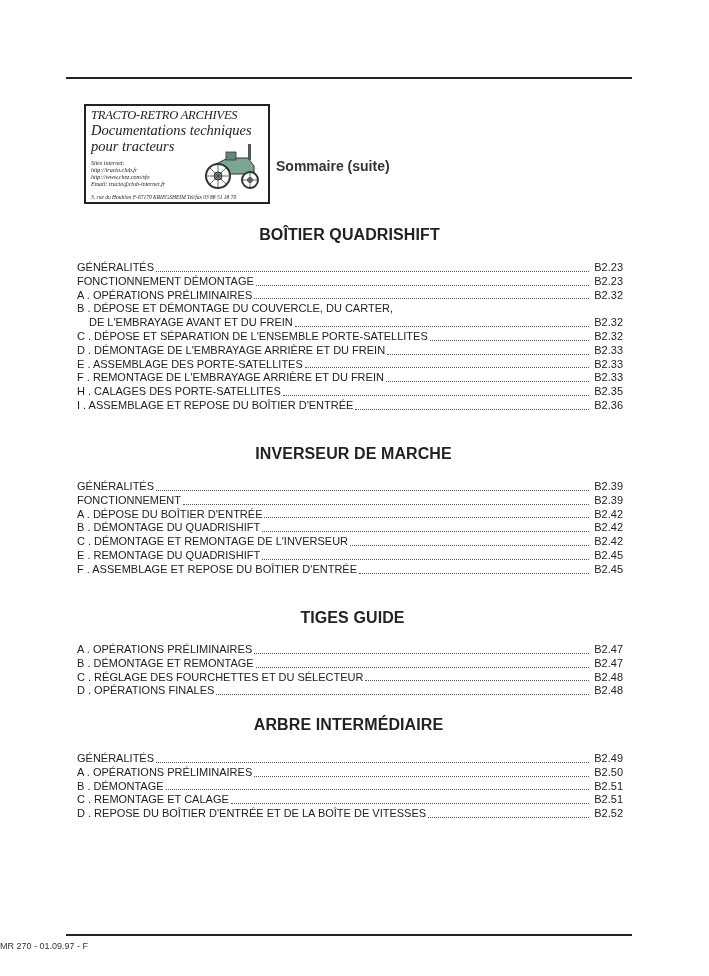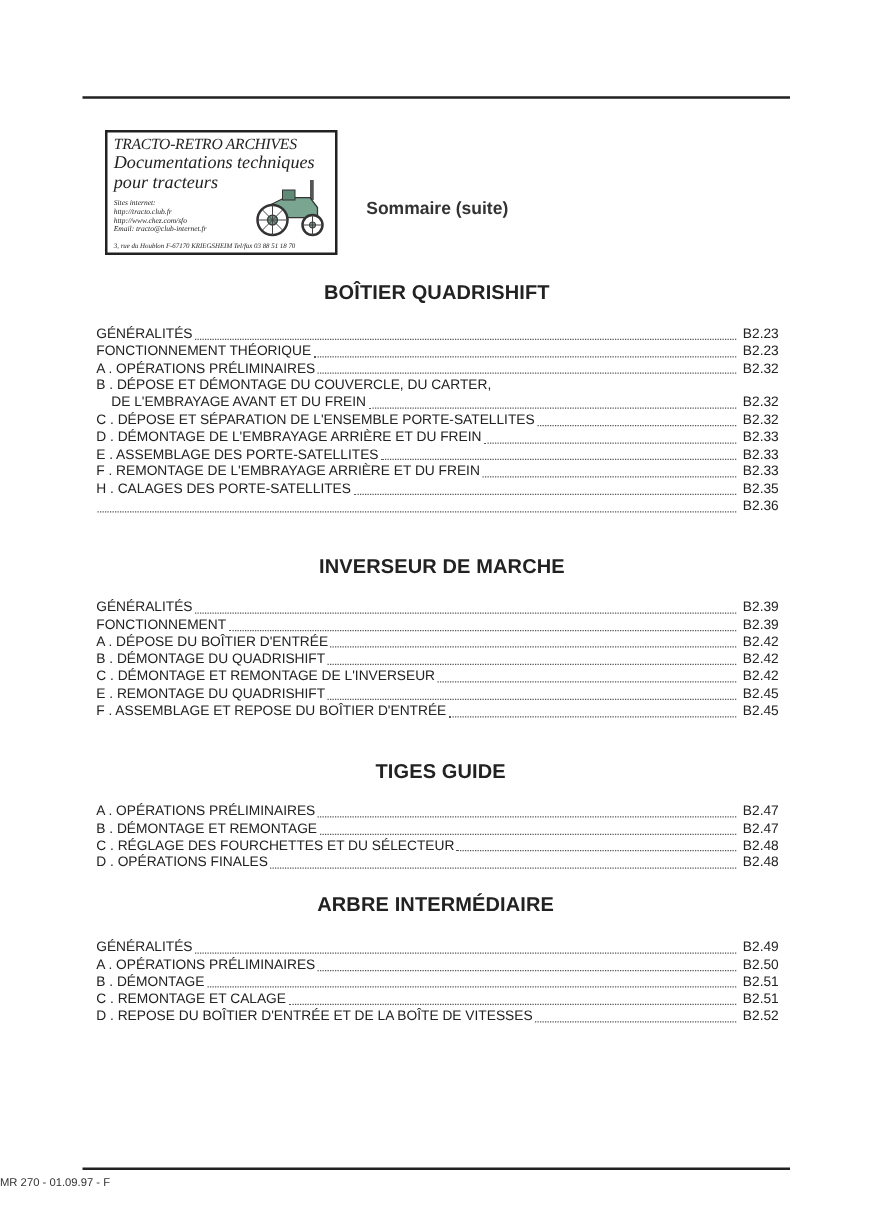--- a/index.html
+++ b/index.html
@@ -16,21 +16,21 @@
     border: 2px solid #222; box-sizing: border-box; background: #fff;
     font-family: "Liberation Serif", serif; font-style: italic; color: #222;
   }
   .logo .l1 { position: absolute; left: 5px; top: 2px; font-size: 12.5px; letter-spacing: -0.2px; font-style: italic; }
   .logo .l2 { position: absolute; left: 5px; top: 16px; font-size: 14.5px; }
   .logo .l3 { position: absolute; left: 5px; top: 32px; font-size: 14.5px; }
   .logo .small { position: absolute; left: 5px; font-size: 6px; line-height: 7px; }
   .logo .addr { position: absolute; left: 5px; top: 88px; font-size: 5.5px; white-space: nowrap; }
   .logo svg { position: absolute; left: 112px; top: 38px; }
 
-  .sommaire { position: absolute; left: 293px; top: 158px; font-size: 14px; font-weight: bold; color: #333; }
+  .sommaire { position: absolute; left: 276px; top: 158px; font-size: 14px; font-weight: bold; color: #333; }
 
   .section-title { position: absolute; left: 0; width: 709px; text-align: center; font-size: 16px; font-weight: bold; color: #222; letter-spacing: 0.1px; }
 
   .toc { position: absolute; left: 77px; width: 546px; }
   .row {
     display: flex; align-items: flex-end; height: 13.8px; font-size: 11px; line-height: 13.8px; color: #222; white-space: nowrap;
   }
   .row .label { flex: 0 0 auto; padding-right: 1px; }
   .row .dots {
     flex: 1 1 auto; height: 1px; margin: 0 1px; align-self: flex-end; margin-bottom: 3px;
@@ -70,21 +70,21 @@
 <div class="sommaire">Sommaire (suite)</div>
 
 <div class="section-title" style="top:226px; left:-5px;">BOÎTIER QUADRISHIFT</div>
 <div class="toc" style="top:261px;">
   <div class="row">
       <span class="label">GÉNÉRALITÉS</span>
       <span class="dots"></span>
       <span class="page">B2.23</span>
     </div>
   <div class="row">
-      <span class="label">FONCTIONNEMENT THÉORIQUE</span>
+      <span class="label">FONCTIONNEMENT DÉMONTAGE</span>
       <span class="dots"></span>
       <span class="page">B2.23</span>
     </div>
   <div class="row">
       <span class="label">A . OPÉRATIONS PRÉLIMINAIRES</span>
       <span class="dots"></span>
       <span class="page">B2.32</span>
     </div>
   <div class="row nodots">
       <span class="label">B . DÉPOSE ET DÉMONTAGE DU COUVERCLE, DU CARTER,</span>
@@ -114,20 +114,21 @@
       <span class="label">F . REMONTAGE DE L'EMBRAYAGE ARRIÈRE ET DU FREIN</span>
       <span class="dots"></span>
       <span class="page">B2.33</span>
     </div>
   <div class="row">
       <span class="label">H . CALAGES DES PORTE-SATELLITES</span>
       <span class="dots"></span>
       <span class="page">B2.35</span>
     </div>
   <div class="row">
+      <span class="label">I .  ASSEMBLAGE ET REPOSE DU BOÎTIER D'ENTRÉE</span>
       <span class="dots"></span>
       <span class="page">B2.36</span>
     </div>
 </div>
 
 <div class="section-title" style="top:445px; left:-1px;">INVERSEUR DE MARCHE</div>
 <div class="toc" style="top:480px;">
   <div class="row">
       <span class="label">GÉNÉRALITÉS</span>
       <span class="dots"></span>

